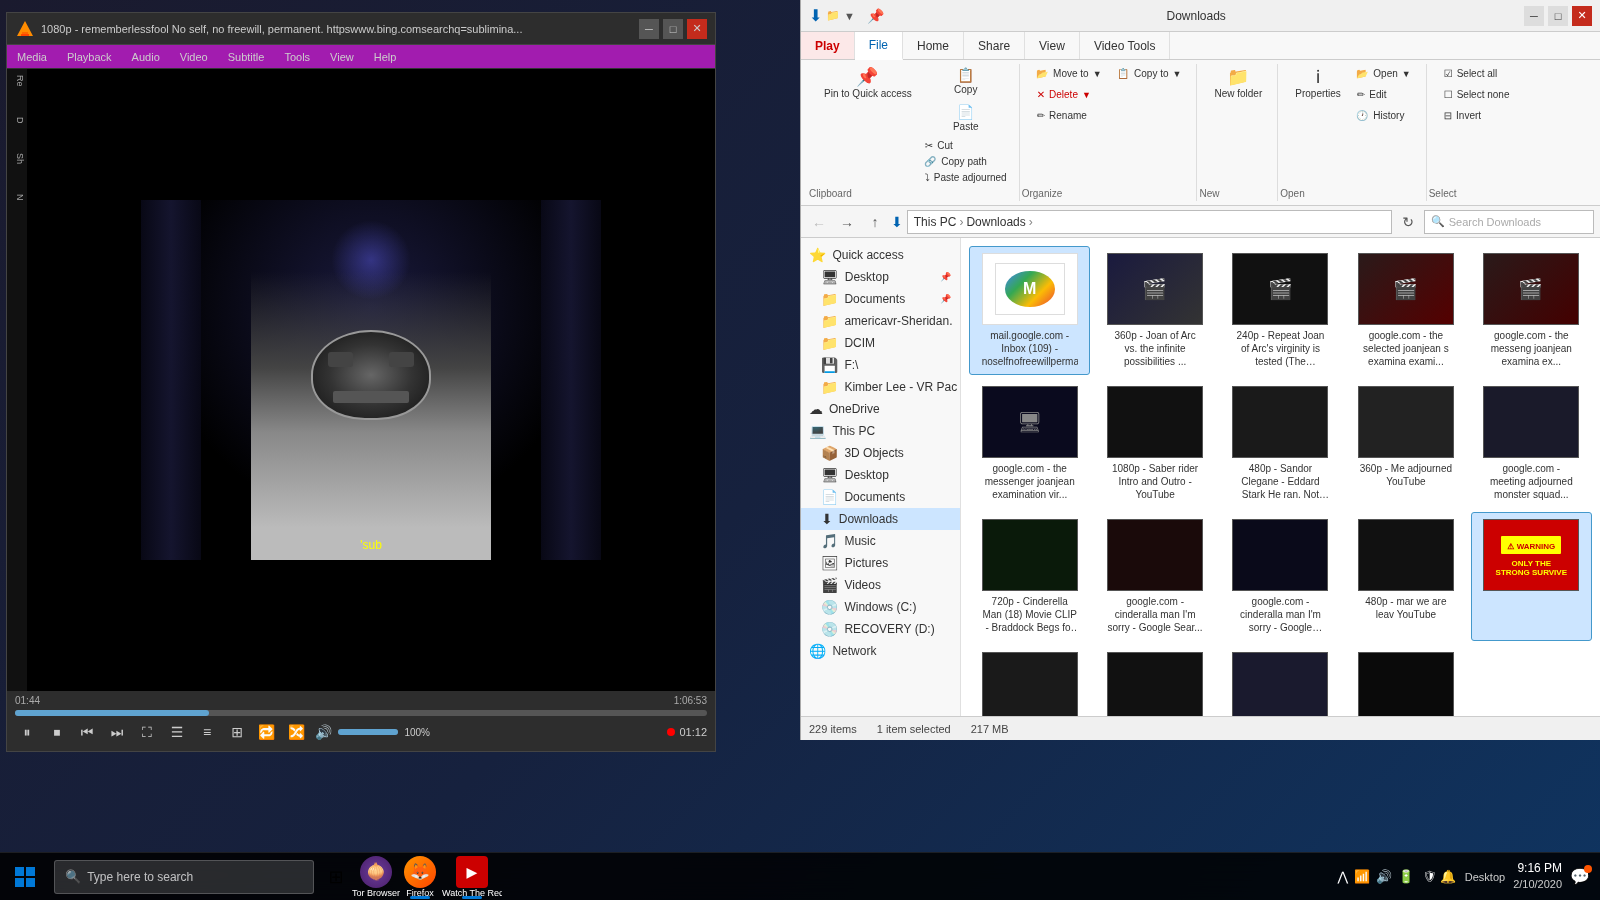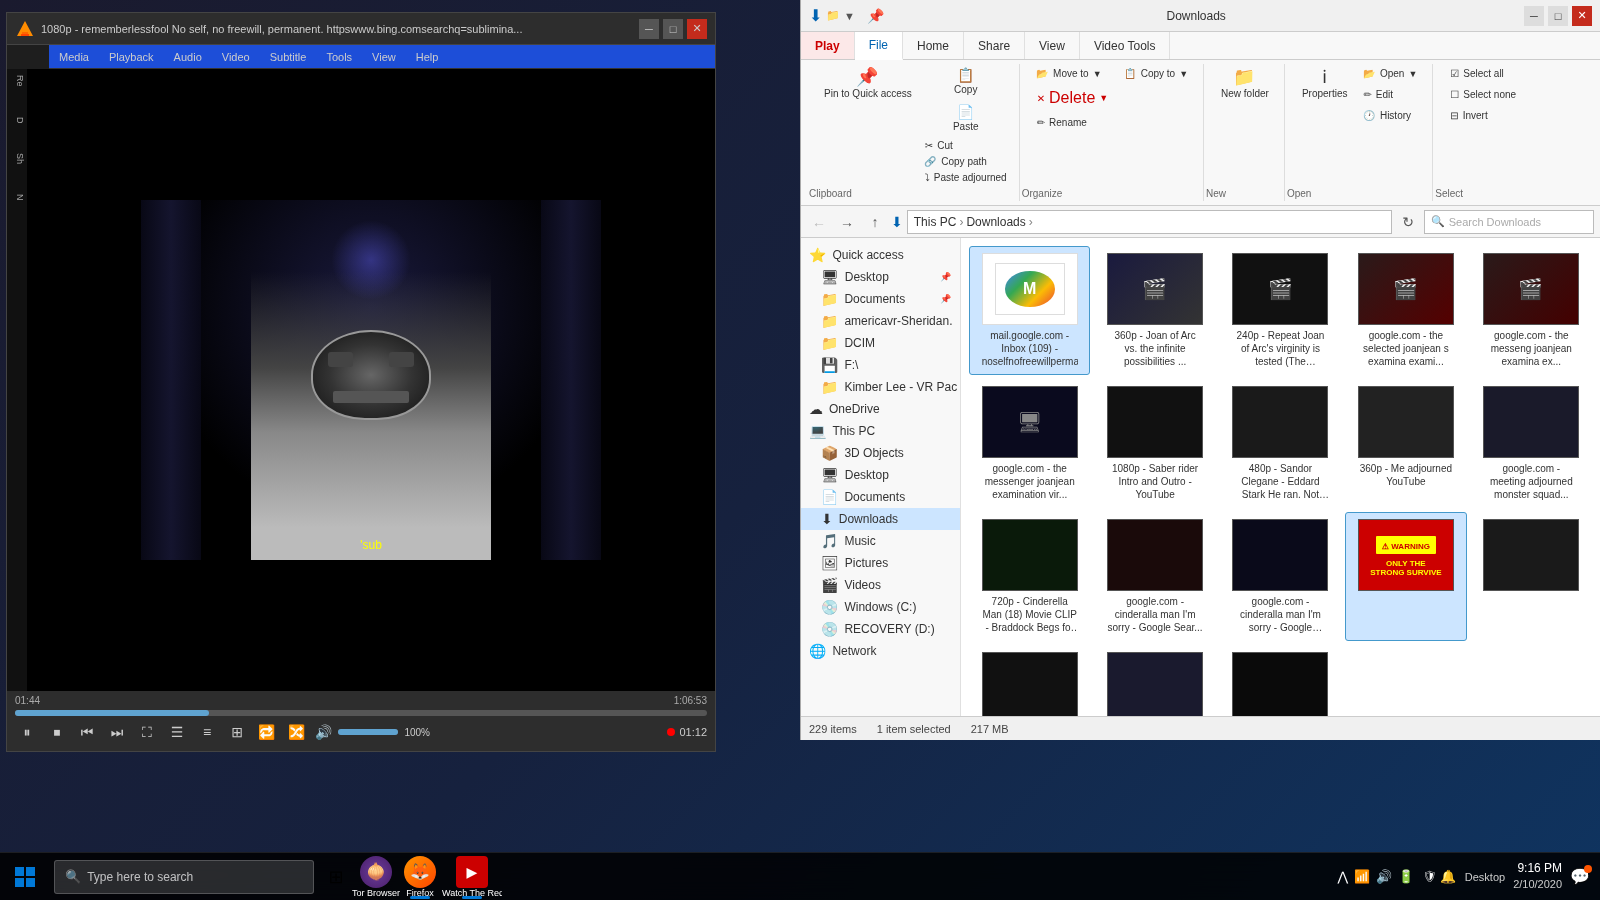--- a/index.html
+++ b/index.html
@@ -9,21 +9,21 @@
     .desktop { width: 100%; height: 100%; background: linear-gradient(135deg, #1a1a2e 0%, #16213e 50%, #0f3460 100%); position: relative; }
 
     
     .vlc-window { position: absolute; left: 6px; top: 12px; width: 710px; height: 740px; background: #1e1e1e; border: 1px solid #444; display: flex; flex-direction: column; }
     .vlc-titlebar { background: #2d2d2d; height: 32px; display: flex; align-items: center; padding: 0 8px; border-bottom: 1px solid #444; }
     .vlc-title-icon { width: 20px; height: 20px; margin-right: 6px; }
     .vlc-title-text { color: #ccc; font-size: 11px; flex: 1; overflow: hidden; white-space: nowrap; text-overflow: ellipsis; }
     .vlc-title-buttons { display: flex; gap: 4px; }
     .vlc-title-btn { width: 20px; height: 20px; border: none; background: #555; color: #ccc; cursor: pointer; font-size: 11px; display: flex; align-items: center; justify-content: center; }
     .vlc-title-btn.close { background: #c42b1c; }
-    .vlc-menubar { background: #1d4ed8; height: 24px; display: flex; align-items: center; padding: 0 6px; border-bottom: 1px solid #333; gap: 12px; margin-left: 42px; }
+    .vlc-menubar { background: #a21caf; height: 24px; display: flex; align-items: center; padding: 0 6px; border-bottom: 1px solid #333; gap: 12px; }
     .vlc-menu-item { color: #ccc; font-size: 11px; cursor: pointer; padding: 2px 4px; }
     .vlc-video-area { flex: 1; background: #000; position: relative; display: flex; align-items: center; justify-content: center; overflow: hidden; }
 
     .vlc-controls { background: #2d2d2d; height: 60px; padding: 4px 8px; display: flex; flex-direction: column; gap: 4px; }
     .vlc-progress { height: 6px; background: #555; border-radius: 3px; position: relative; cursor: pointer; }
     .vlc-progress-fill { height: 100%; width: 28%; background: #5fa3d0; border-radius: 3px; }
     .vlc-time-row { display: flex; justify-content: space-between; color: #aaa; font-size: 10px; }
     .vlc-buttons-row { display: flex; align-items: center; gap: 6px; }
     .vlc-ctrl-btn { width: 24px; height: 24px; background: none; border: none; color: #ccc; cursor: pointer; font-size: 14px; display: flex; align-items: center; justify-content: center; }
     .vlc-vol-bar { width: 60px; height: 6px; background: #555; border-radius: 3px; position: relative; }
@@ -262,21 +262,21 @@
         <div class="ribbon-group">
           <div class="ribbon-buttons">
             <div style="display:flex;flex-direction:column;gap:2px;">
               <div class="ribbon-btn" style="flex-direction:row;justify-content:flex-start;gap:4px;">
                 <span>📂</span>
                 <span style="font-size:10px;">Move to</span>
                 <span style="font-size:9px;">▼</span>
               </div>
               <div class="ribbon-btn delete-btn" style="flex-direction:row;justify-content:flex-start;gap:4px;">
                 <span>✕</span>
-                <span style="font-size:16px;">Delete</span>
+                <span style="font-size:10px;">Delete</span>
                 <span style="font-size:9px;">▼</span>
               </div>
               <div class="ribbon-btn" style="flex-direction:row;justify-content:flex-start;gap:4px;">
                 <span>✏</span>
                 <span style="font-size:10px;">Rename</span>
               </div>
             </div>
             <div class="ribbon-btn" style="flex-direction:row;justify-content:flex-start;gap:4px;align-self:flex-start;padding-bottom:0;">
               <span>📋</span>
               <span style="font-size:10px;">Copy to</span>
@@ -545,20 +545,26 @@
           <div class="file-name">google.com - cinderalla man I'm sorry - Google Sear...</div>
         </div>
 
         <div class="file-item">
           <div class="file-thumb file-thumb-dark">
             <div class="thumb-video" style="background:#0a0a1a;"></div>
           </div>
           <div class="file-name">google.com - cinderalla man I'm sorry - Google Search</div>
         </div>
 
+        <div class="file-item" style="overflow:hidden;">
+          <div class="file-thumb file-thumb-dark">
+            <div class="thumb-video" style="background:#111;"></div>
+          </div>
+          <div class="file-name">480p - mar we are leav YouTube</div>
+        </div>
 
         <div class="file-item selected">
           <div class="file-thumb file-thumb-dark" style="background:#c00;position:relative;">
             <div style="position:absolute;inset:0;display:flex;flex-direction:column;align-items:center;justify-content:center;padding:4px;">
               <div style="background:#ff0;border:2px solid #c00;border-radius:3px;padding:2px 6px;margin-bottom:3px;">
                 <span style="font-size:8px;font-weight:bold;color:#c00;">⚠ WARNING</span>
               </div>
               <span style="font-size:8px;color:#ff0;text-align:center;font-weight:bold;">ONLY THE<br>STRONG SURVIVE</span>
             </div>
           </div>

